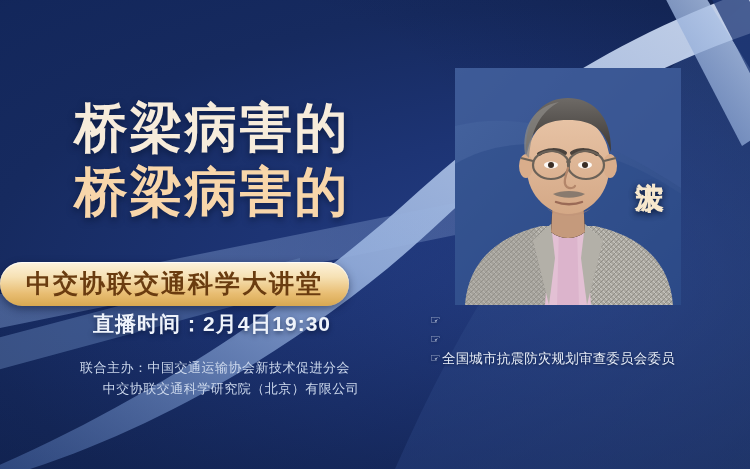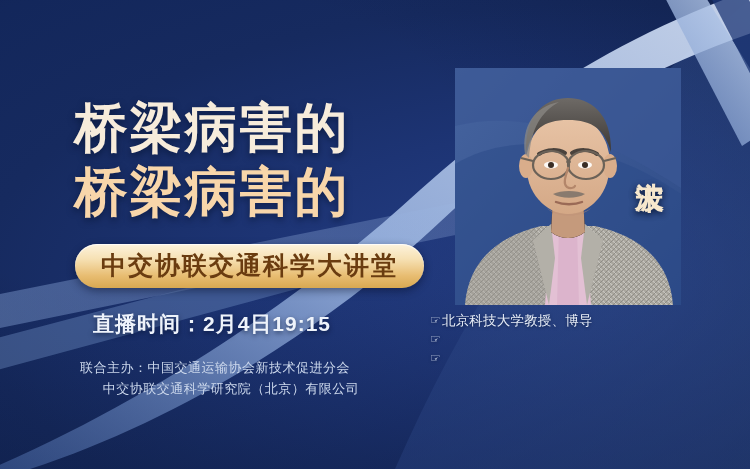--- a/index.html
+++ b/index.html
@@ -39,22 +39,22 @@
     letter-spacing:2px;
     white-space:nowrap;
   }
   .t-line.l1{color:#f7ecdb;text-shadow:0 3px 7px rgba(4,14,40,.55);}
   .t-line.l2,.t-line.l3{color:#f8d6aa;text-shadow:0 3px 7px rgba(4,14,40,.55);}
   .t-line.l2{margin-top:4px;}
   .t-line.l3{margin-top:4px;}
 
   
   .pill-wrap{
-    position:absolute;left:0;top:244px;width:424px;
-    display:flex;justify-content:flex-end;z-index:7;
+    position:absolute;left:0;top:262px;width:424px;
+    display:flex;justify-content:flex-start;z-index:7;
   }
   .pill{
     display:inline-block;
     padding:6px 26px 8px;
     border-radius:40px;
     background:linear-gradient(180deg,#fdf3dd 0%,#f6e1b4 34%,#e8bd72 72%,#d8a851 100%);
     box-shadow:0 3px 8px rgba(4,12,36,.45), inset 0 1px 1px rgba(255,255,255,.85);
     color:#6a3c10;
     font-size:25px;
     font-weight:700;
@@ -177,21 +177,21 @@
 
   <div class="title-block">
     <div class="t-line l1">桥梁病害的</div>
     <div class="t-line l3">桥梁病害的</div>
   </div>
 
   <div class="pill-wrap">
     <span class="pill">中交协联交通科学大讲堂</span>
   </div>
 
-  <div class="livetime">直播时间：2月4日19:15</div>
+  <div class="livetime">直播时间：2月4日19:30</div>
 
   <div class="organizers">
     <span class="org-row">联合主办：中国交通运输协会新技术促进分会</span>
     <span class="org-row indent">中交协联交通科学研究院（北京）有限公司</span>
   </div>
 
   <div class="photo">
     <svg class="ph-svg" viewBox="0 0 226 237" preserveAspectRatio="none">
       <defs>
         <linearGradient id="phBg" x1="0" y1="0" x2="1" y2="1">
@@ -267,23 +267,23 @@
 
       <path d="M92 140 C102 148 126 148 136 140 C128 150 100 150 92 140 Z" fill="#c09277" opacity="0.5"></path>
     </svg>
   </div>
 
   <div class="speaker-name">宋波</div>
 
   <div class="creds">
     <div class="cred">
       <span class="cred-ic">☞</span>
-      <span>北京科技大学教授、博导</span>
     </div>
     <div class="cred">
       <span class="cred-ic">☞</span>
     </div>
     <div class="cred">
       <span class="cred-ic">☞</span>
+      <span>全国城市抗震防灾规划审查委员会委员</span>
     </div>
   </div>
 
 </div>
 
 </body></html>

